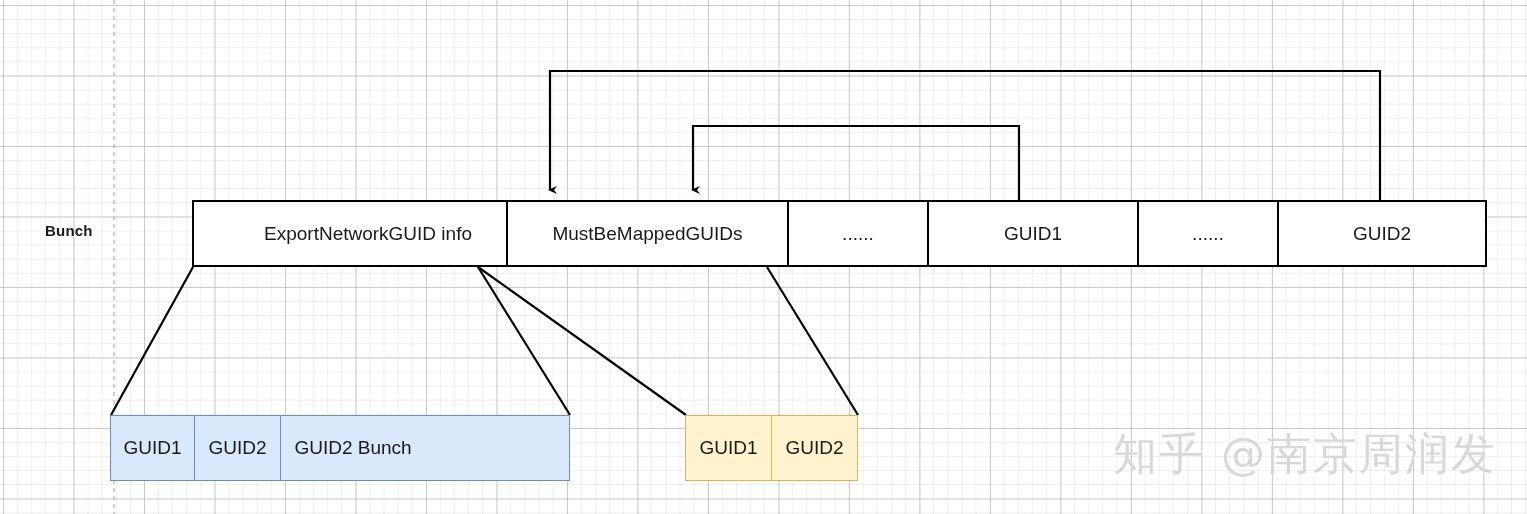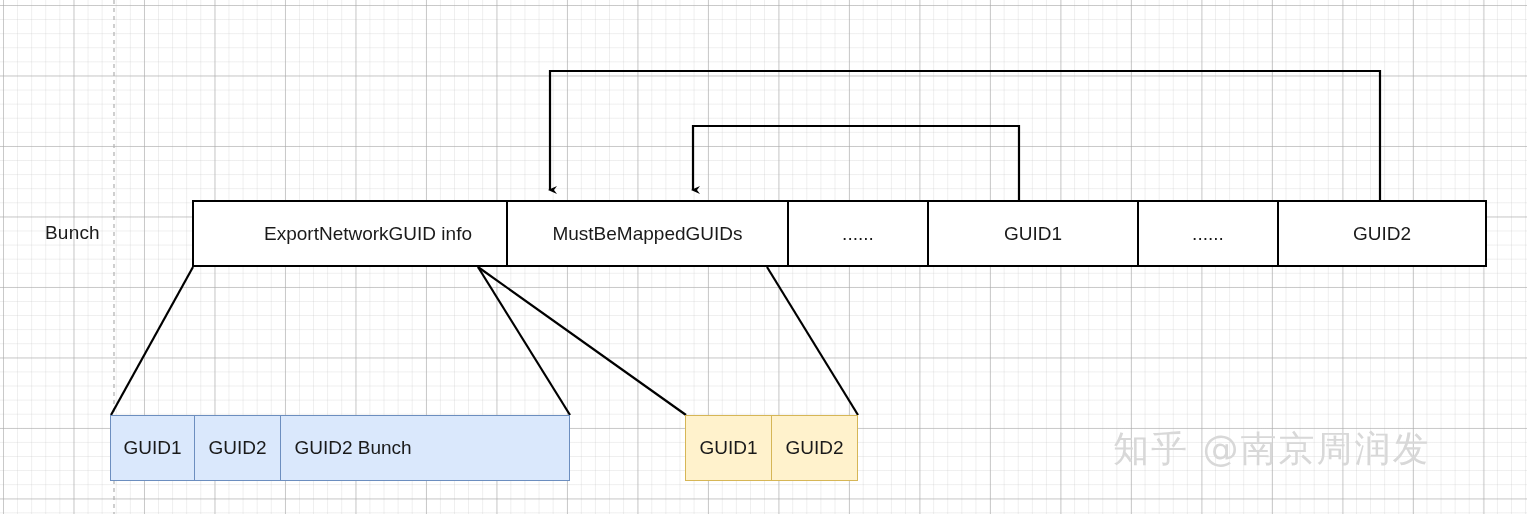--- a/index.html
+++ b/index.html
@@ -31,24 +31,25 @@
   .svg-layer {
     position: absolute;
     left: 0;
     top: 0;
     width: 1527px;
     height: 514px;
     pointer-events: none;
   }
   .label-free {
     position: absolute;
-    font-size: 19px;
+    font-size: 15px;
     color: #1a1a1a;
     white-space: nowrap;
     letter-spacing: 0.2px;
+    font-weight: bold;
   }
   .row {
     position: absolute;
     display: flex;
     box-sizing: border-box;
     border: 2px solid #000000;
     background: #ffffff;
     padding-left: 36px;
   }
   .row .cell {
@@ -96,21 +97,21 @@
     justify-content: center;
     font-size: 19px;
     color: #1a1a1a;
     border-right: 1.5px solid #d6b656;
     white-space: nowrap;
   }
   .row-yellow .cell:last-child { border-right: none; }
 
   .watermark {
     position: absolute;
-    font-size: 36px;
+    font-size: 44px;
     color: #d8d8d8;
     white-space: nowrap;
     letter-spacing: 2px;
     font-family: "DejaVu Sans", sans-serif;
     user-select: none;
   }
 </style>
 </head>
 <body>
 

